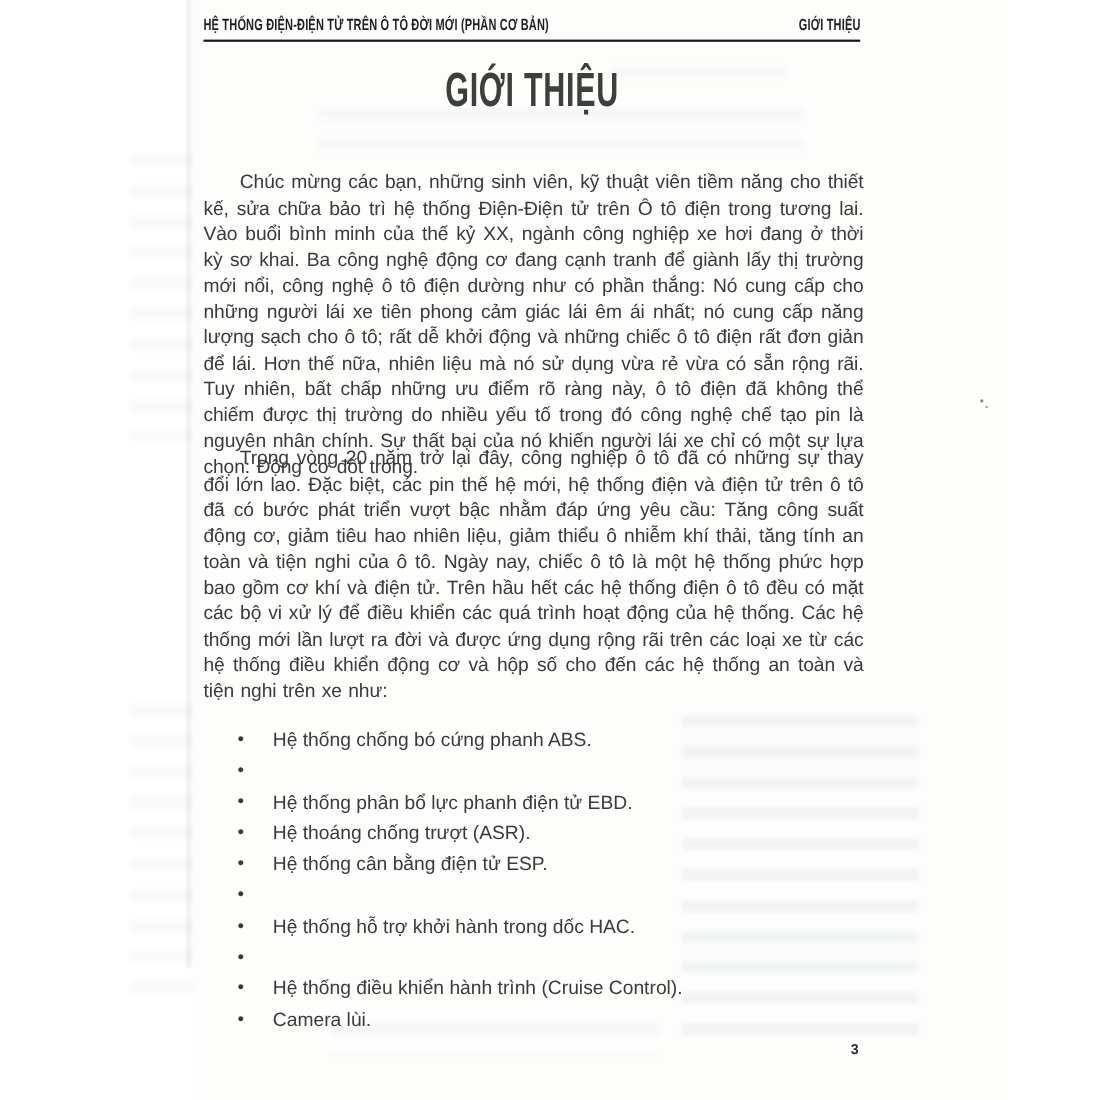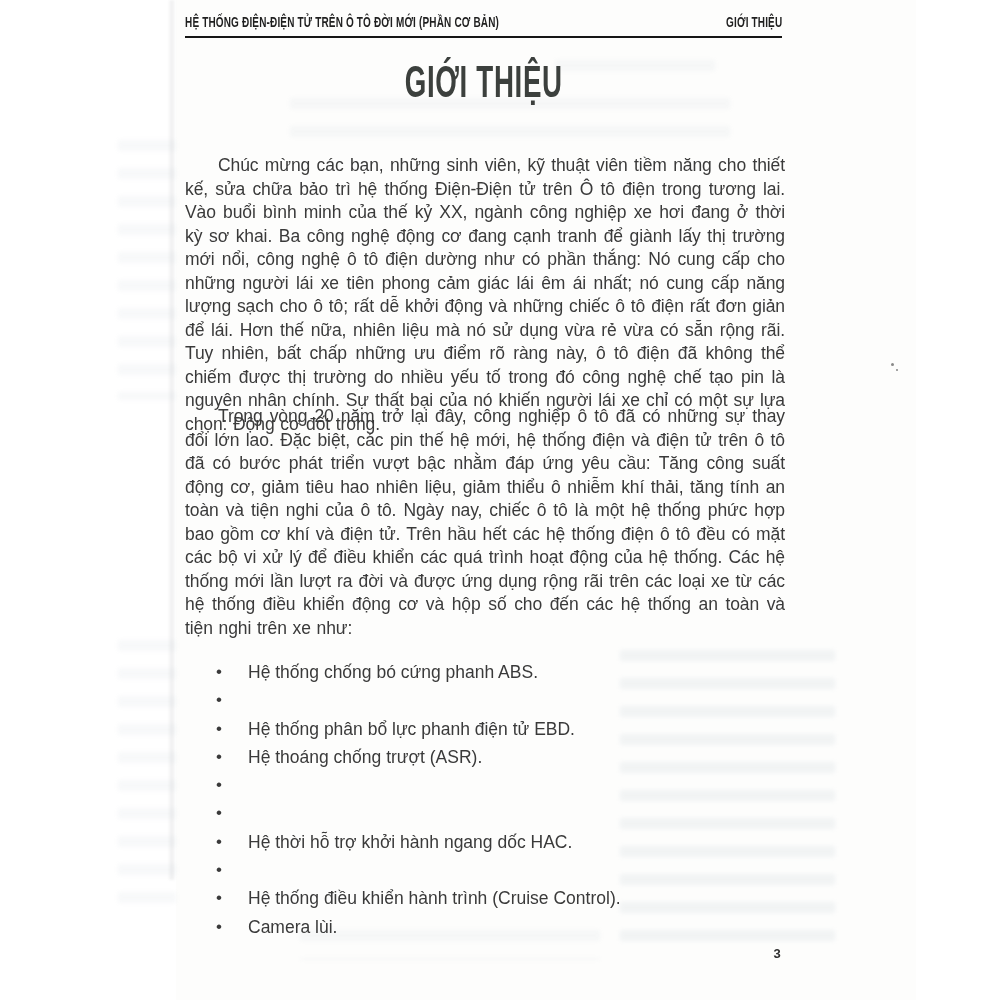--- a/index.html
+++ b/index.html
@@ -95,27 +95,28 @@
     <li class="bullet">
       <span class="dot">•</span>
       <span>Hệ thống phân bổ lực phanh điện tử EBD.</span>
     </li>
     <li class="bullet">
       <span class="dot">•</span>
       <span>Hệ thoáng chống trượt (ASR).</span>
     </li>
     <li class="bullet">
       <span class="dot">•</span>
+      <span>Hệ thống cân bằng điện tử ESP.</span>
     </li>
     <li class="bullet">
       <span class="dot">•</span>
     </li>
     <li class="bullet">
       <span class="dot">•</span>
-      <span>Hệ thời hỗ trợ khởi hành ngang dốc HAC.</span>
+      <span>Hệ thống hỗ trợ khởi hành trong dốc HAC.</span>
     </li>
     <li class="bullet">
       <span class="dot">•</span>
     </li>
     <li class="bullet">
       <span class="dot">•</span>
       <span>Hệ thống điều khiển hành trình (Cruise Control).</span>
     </li>
     <li class="bullet">
       <span class="dot">•</span>

